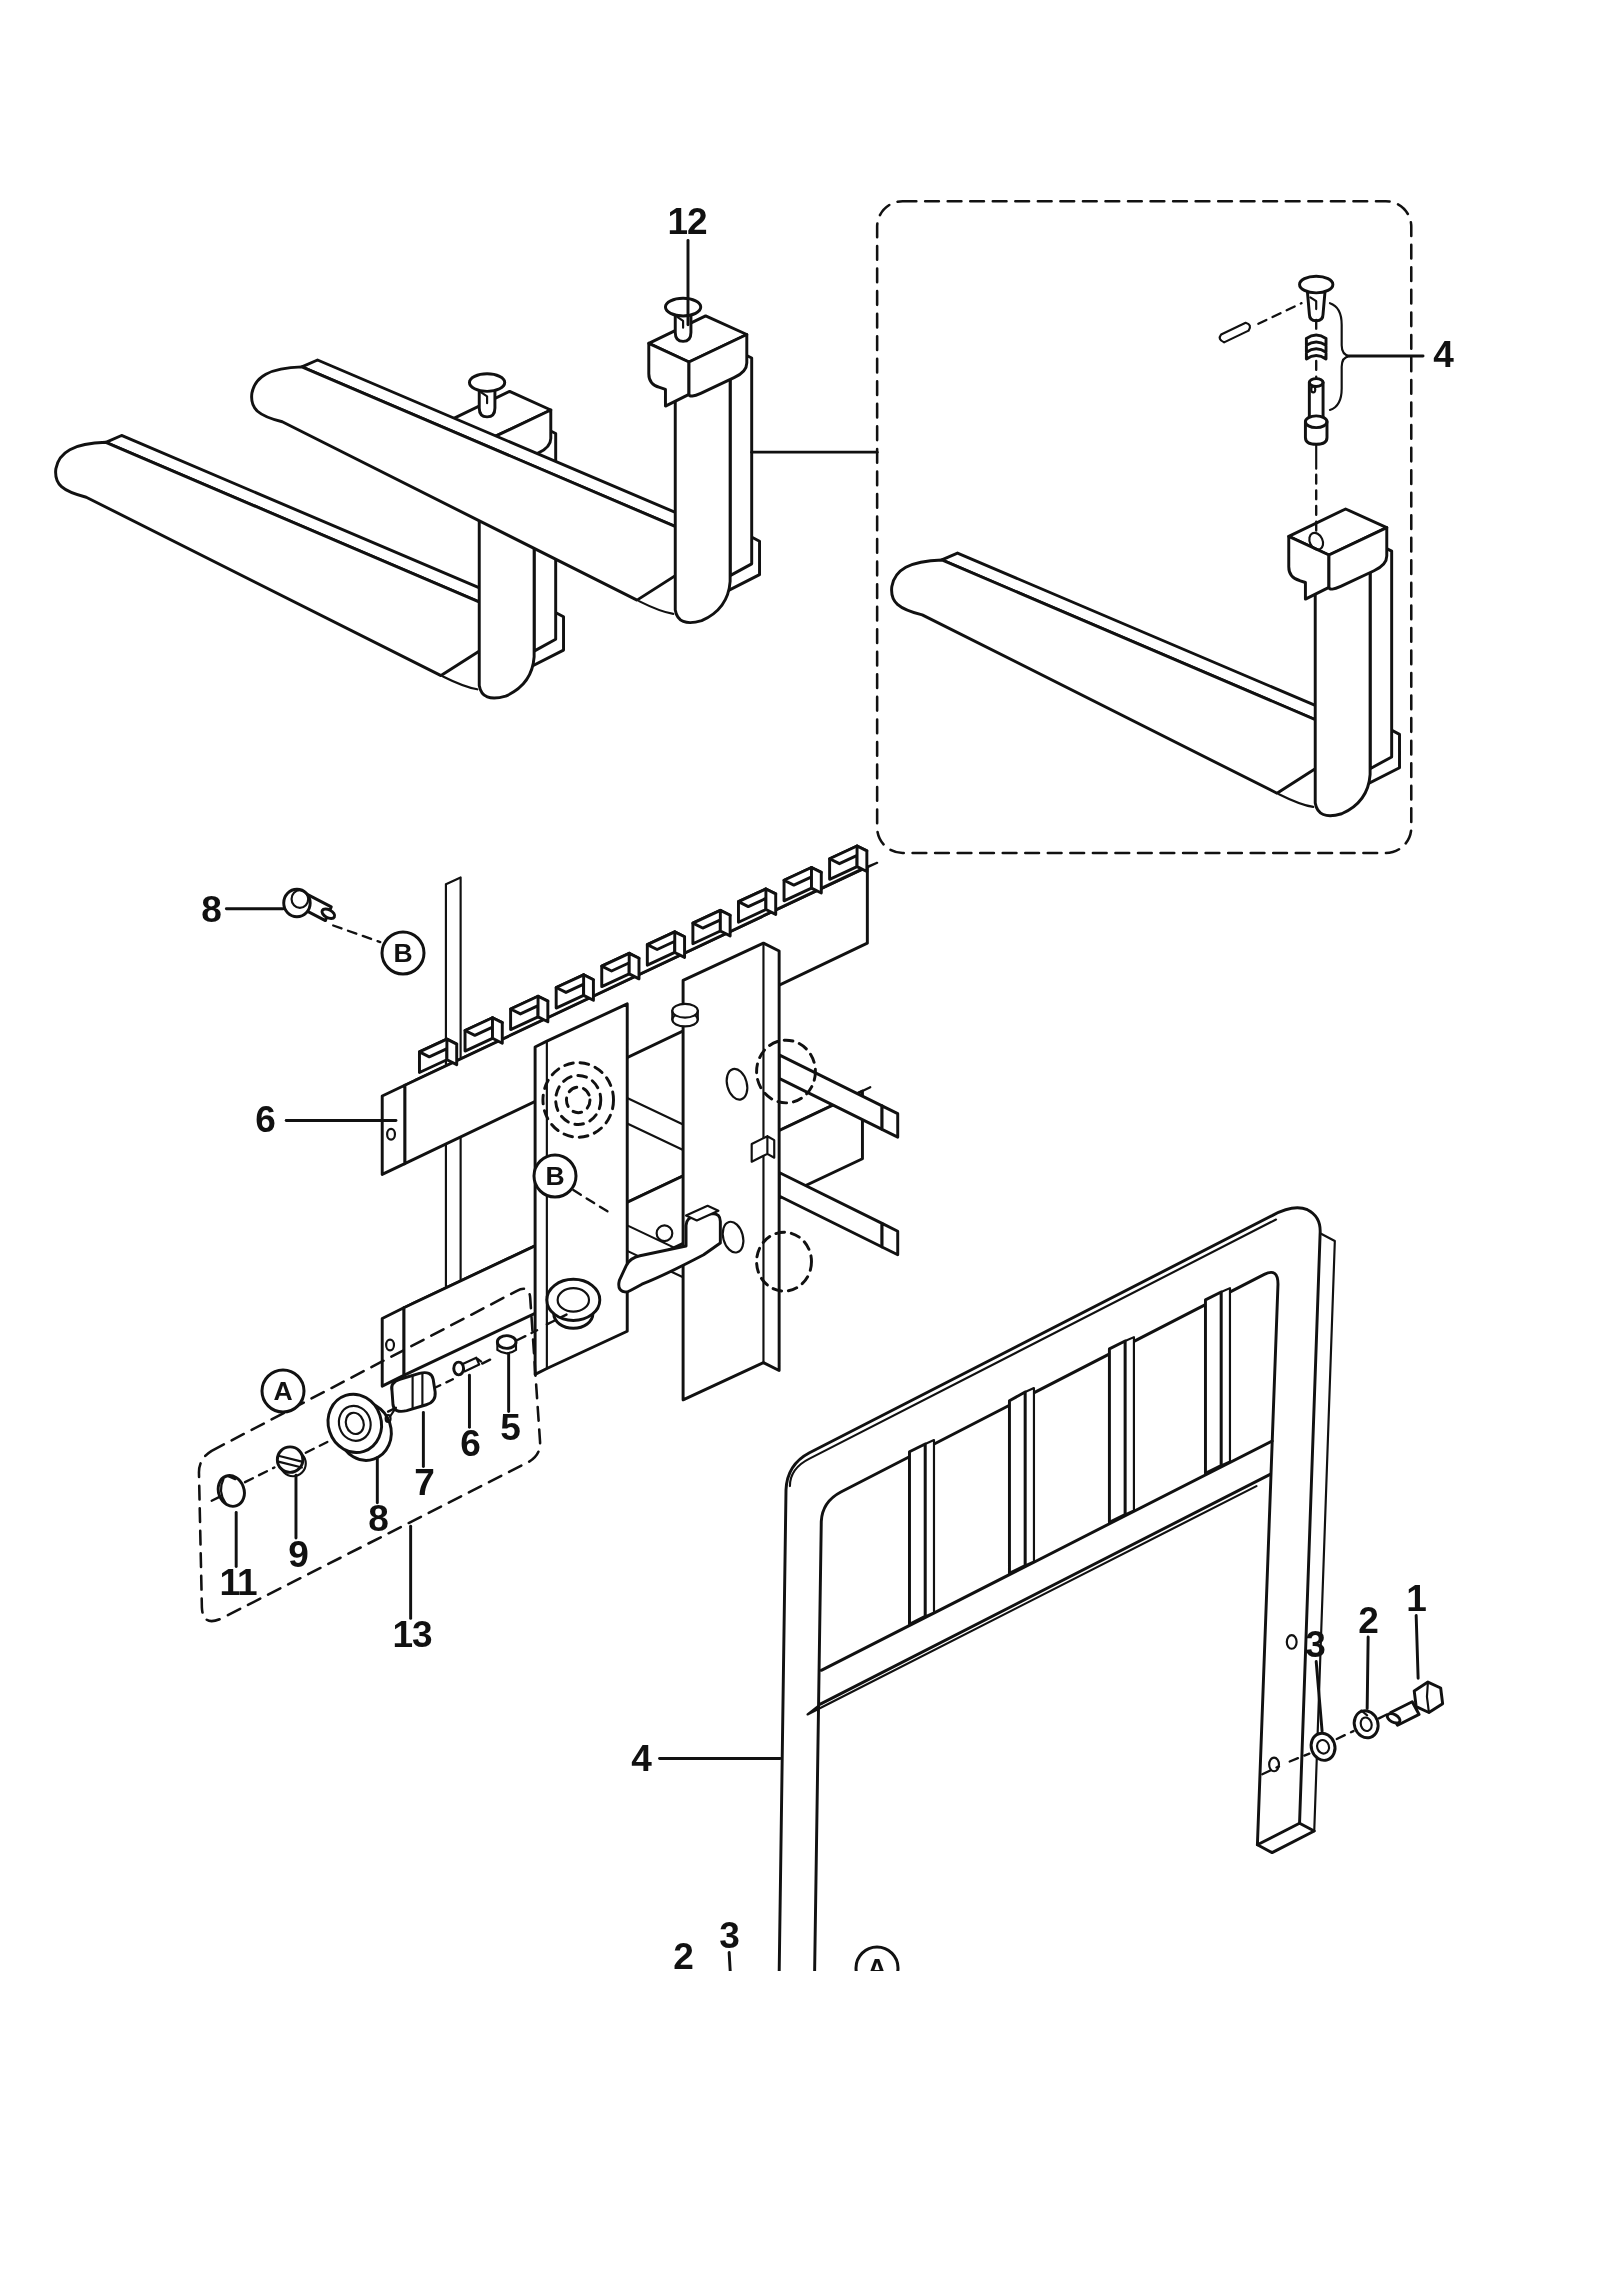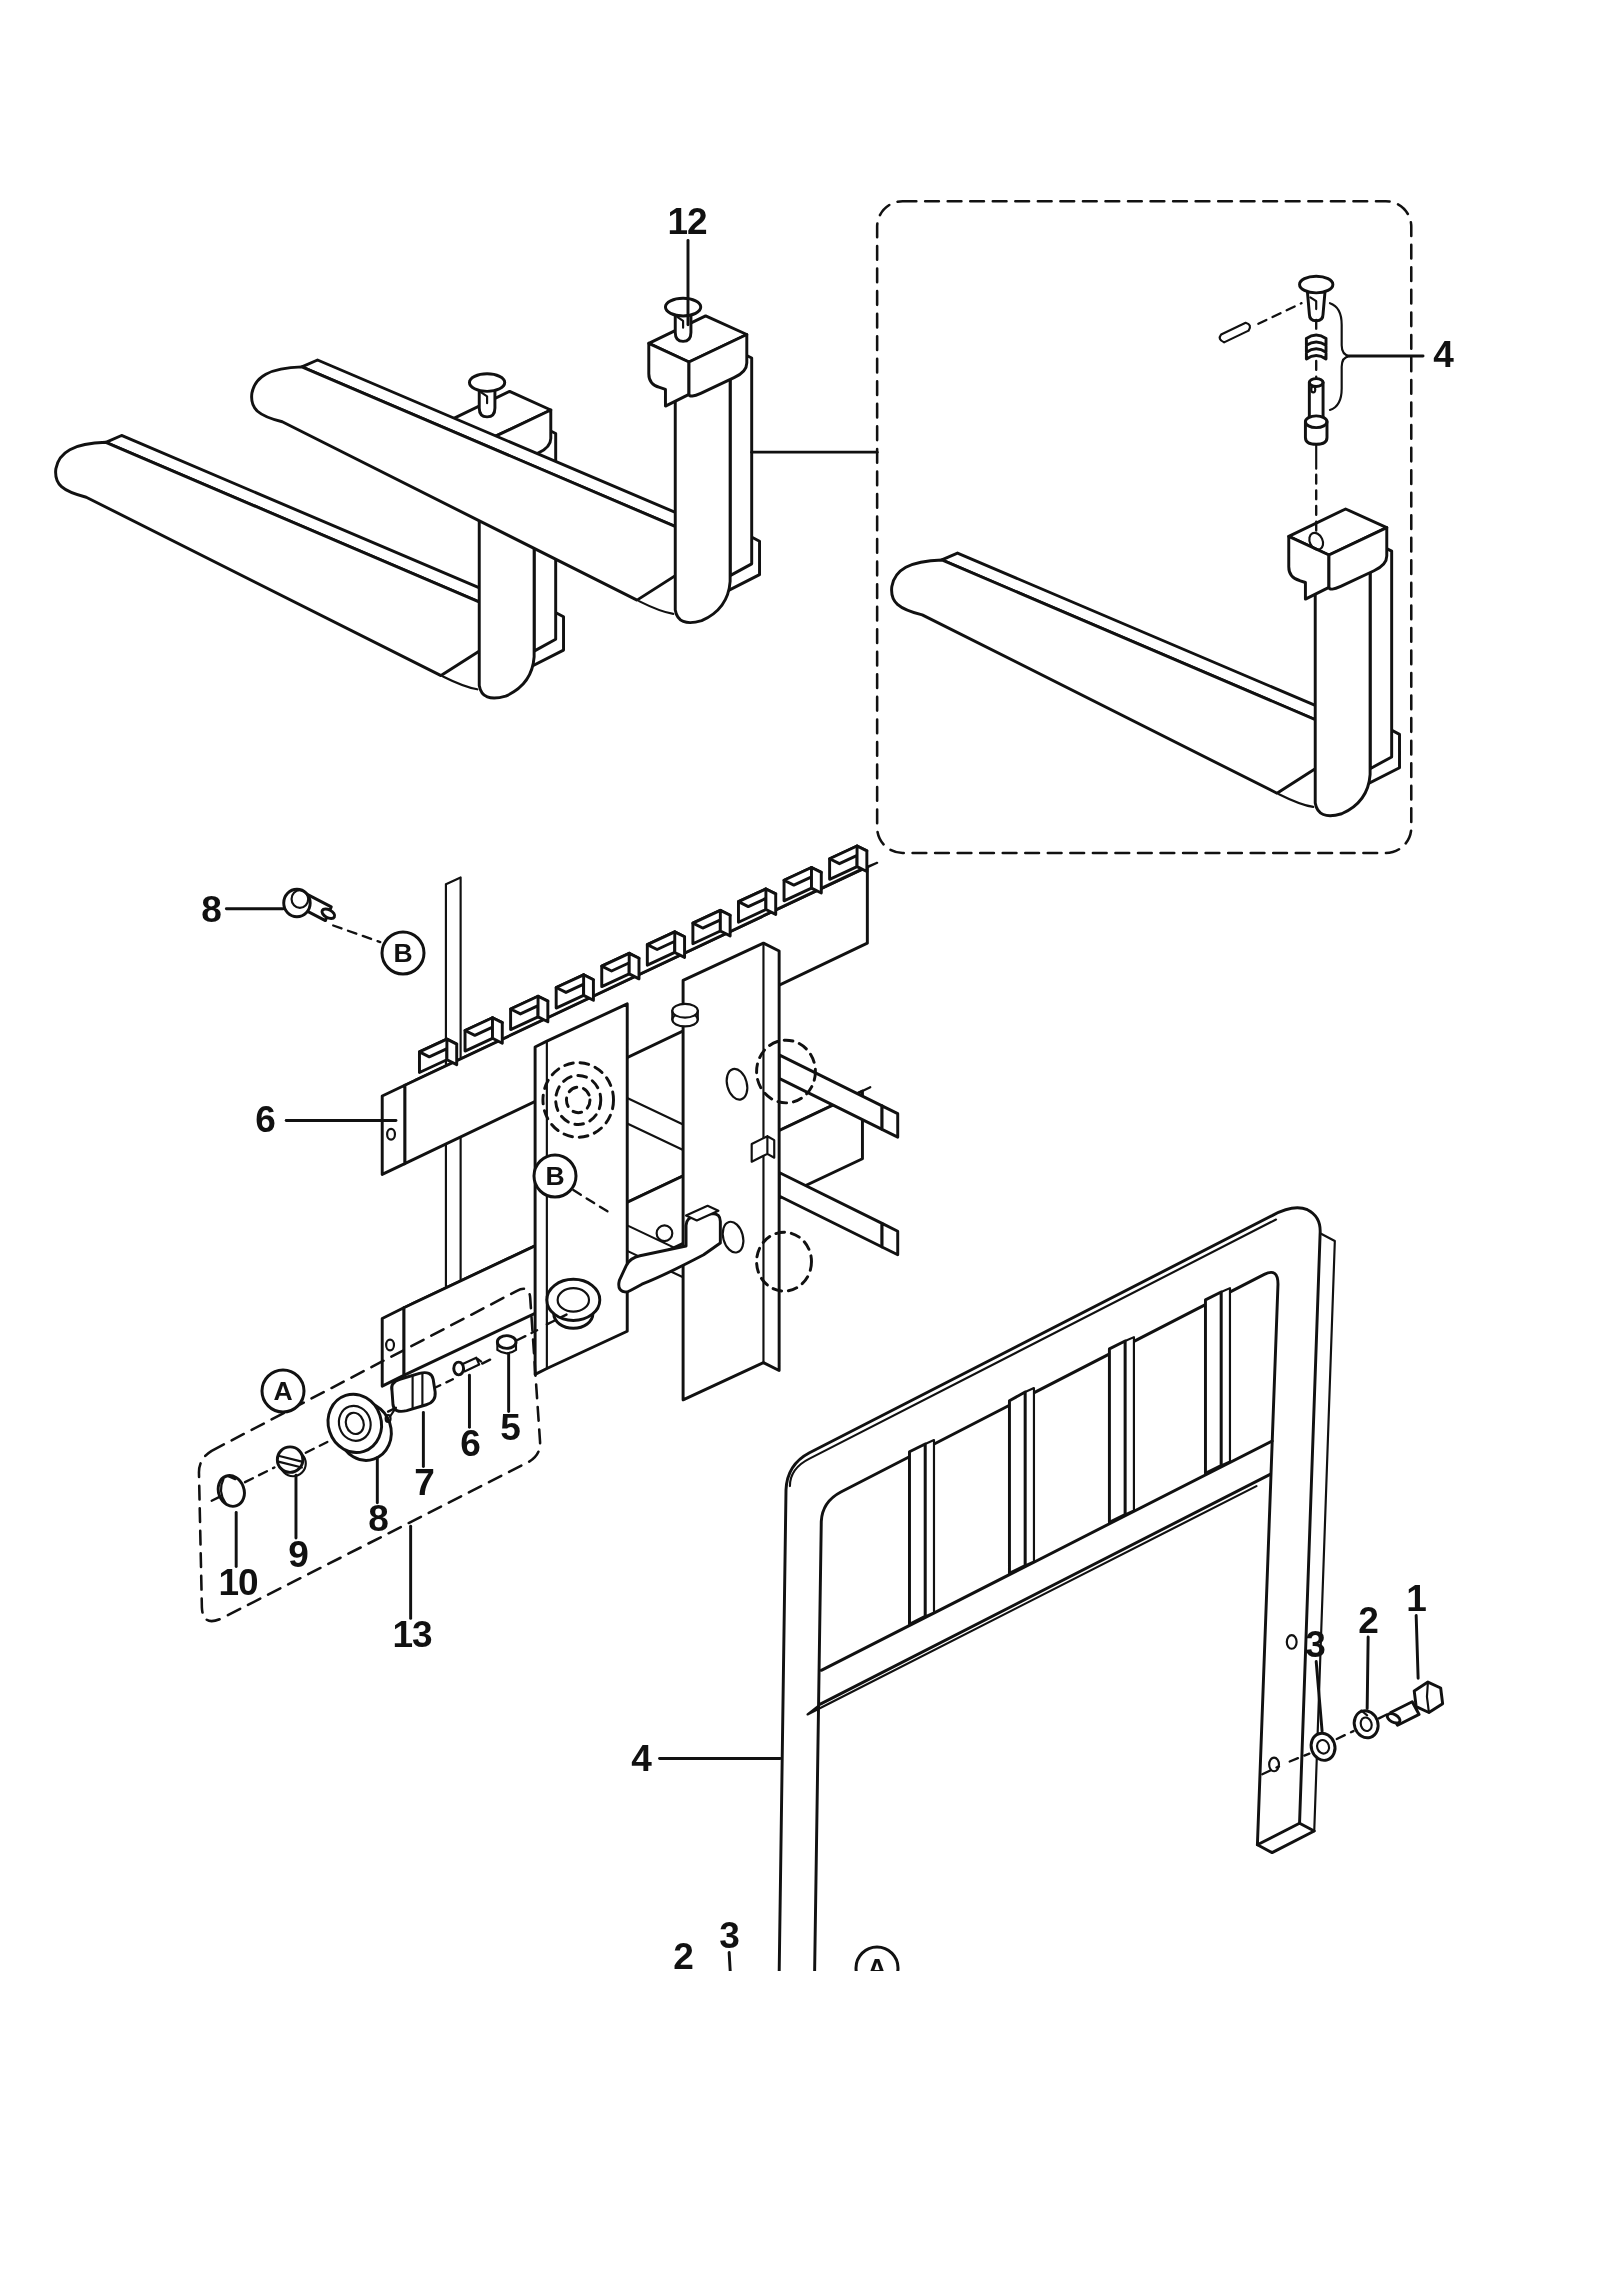--- a/index.html
+++ b/index.html
@@ -307,21 +307,21 @@
 
 <div class="callout" style="left:687px;top:222px">12</div>
 <div class="callout" style="left:1443px;top:355px">4</div>
 <div class="callout" style="left:211px;top:910px">8</div>
 <div class="callout" style="left:265px;top:1120px">6</div>
 <div class="callout" style="left:510px;top:1428px">5</div>
 <div class="callout" style="left:470px;top:1444px">6</div>
 <div class="callout" style="left:424px;top:1483px">7</div>
 <div class="callout" style="left:378px;top:1519px">8</div>
 <div class="callout" style="left:298px;top:1555px">9</div>
-<div class="callout" style="left:238px;top:1583px">10</div>
+<div class="callout" style="left:238px;top:1583px">11</div>
 <div class="callout" style="left:412px;top:1635px">13</div>
 <div class="callout" style="left:641px;top:1759px">4</div>
 <div class="callout" style="left:605px;top:1985px">1</div>
 <div class="callout" style="left:683px;top:1957px">2</div>
 <div class="callout" style="left:729px;top:1936px">3</div>
 <div class="callout" style="left:1416px;top:1599px">1</div>
 <div class="callout" style="left:1368px;top:1621px">2</div>
 <div class="callout" style="left:1315px;top:1645px">3</div>
 
 <div class="circ" style="left:403px;top:953px">B</div>

